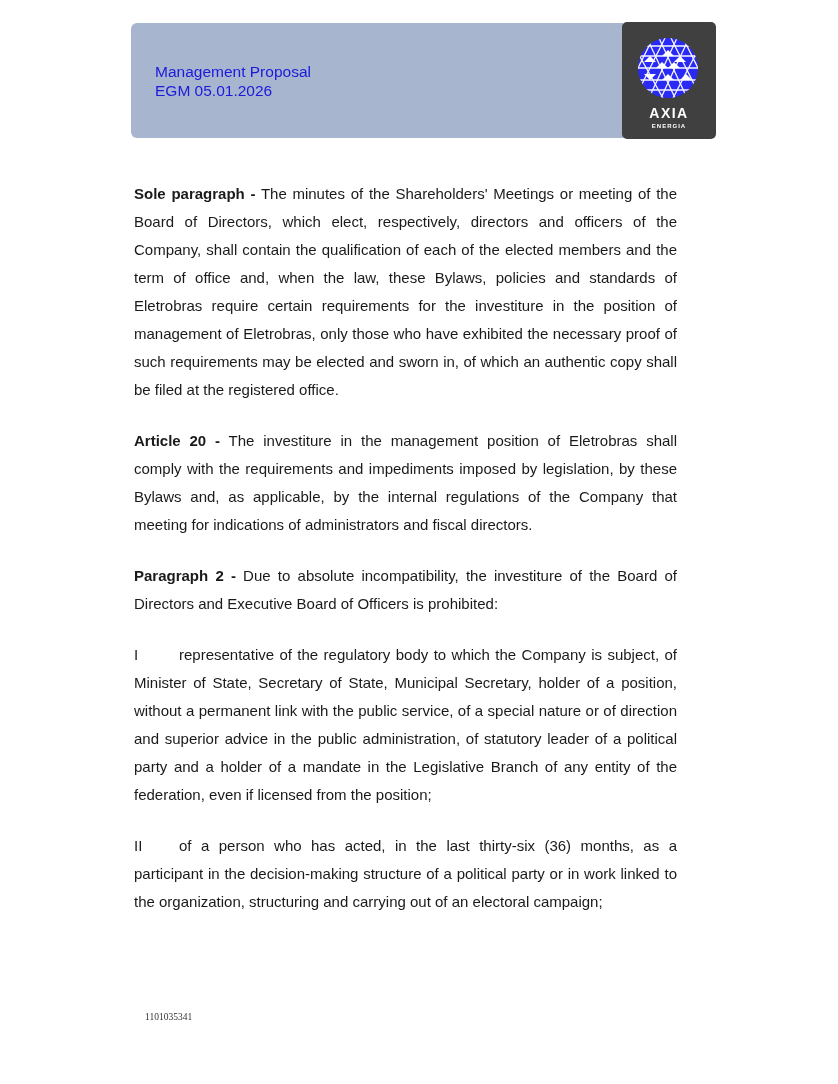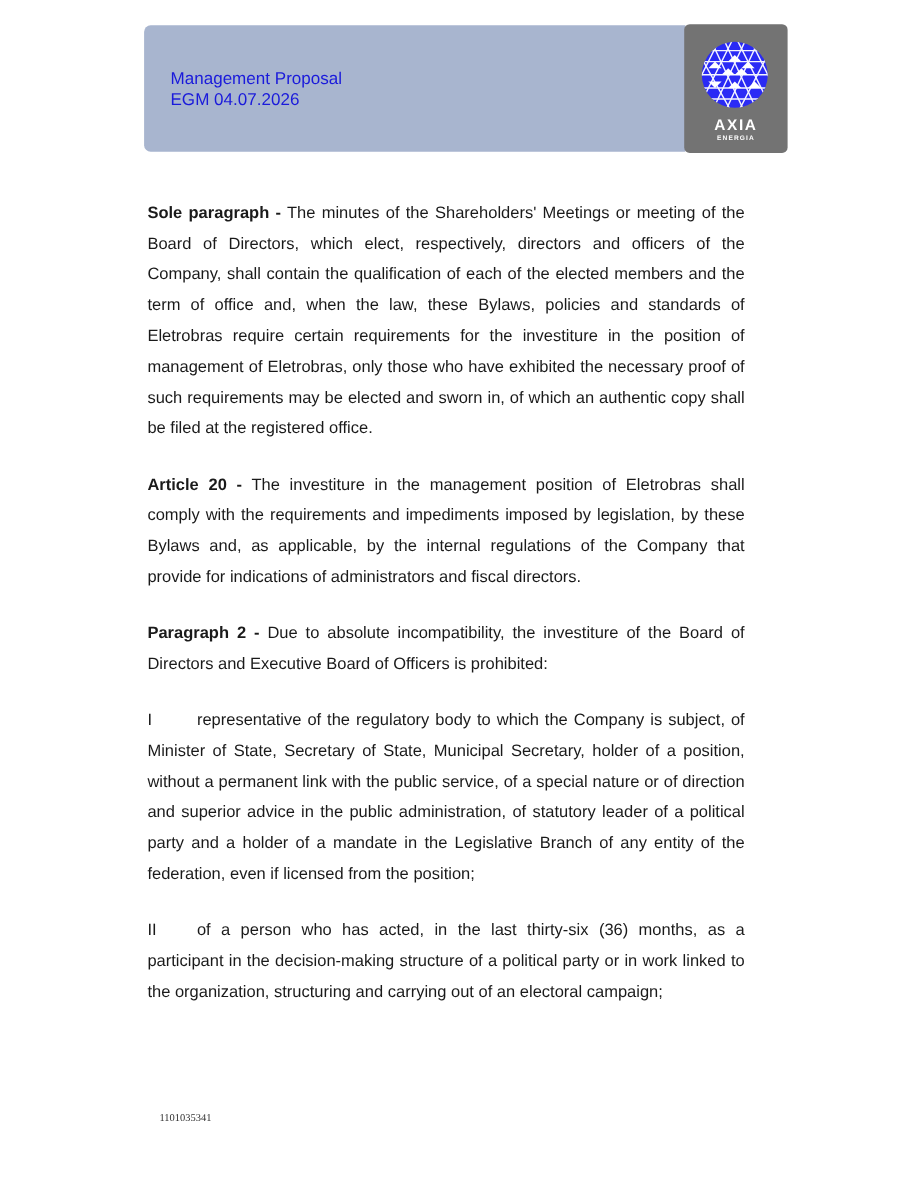--- a/index.html
+++ b/index.html
@@ -9,21 +9,21 @@
     position: absolute; left: 131px; top: 23px; width: 492px; height: 115px;
     background: #a8b5cf; border-radius: 6px 0 0 6px;
   }
   .header-title {
     position: absolute; left: 155px; top: 62px;
     color: #1a1adb; font-weight: normal; font-size: 15.5px; line-height: 19px;
     font-family: "Liberation Sans", sans-serif;
   }
   .logo-box {
     position: absolute; left: 622px; top: 22px; width: 94px; height: 117px;
-    background: #737373; border-radius: 5px;
+    background: #404040; border-radius: 5px;
   }
   .logo-globe { position: absolute; left: 14px; top: 14px; width: 64px; height: 64px; }
   .logo-word {
     position: absolute; left: 0; width: 94px; top: 83px; text-align: center;
     color: #ffffff; font-weight: bold; font-size: 14px; letter-spacing: 1.5px;
   }
   .logo-sub {
     position: absolute; left: 0; width: 94px; top: 101px; text-align: center;
     color: #ffffff; font-weight: bold; font-size: 6px; letter-spacing: 1px;
   }
@@ -40,21 +40,21 @@
     position: absolute; left: 145px; top: 1012px;
     font-family: "Liberation Serif", serif; font-size: 9.5px; color: #333;
   }
 </style>
 </head>
 <body>
 
 <div class="header-band"></div>
 <div class="header-title">
   <div>Management Proposal</div>
-  <div>EGM 04.07.2026</div>
+  <div>EGM 05.01.2026</div>
 </div>
 
 <div class="logo-box">
   <svg class="logo-globe" viewBox="0 0 64 64">
     <defs>
       <clipPath id="gclip">
           <circle cx="32" cy="32" r="30"></circle>
         </clipPath>
     </defs>
     <circle cx="32" cy="32" r="30" fill="#2a2af5"></circle>
@@ -73,20 +73,20 @@
       <polygon points="14,44 20,38 8,38"></polygon>
       <polygon points="44,44 50,38 56,44"></polygon>
     </g>
   </svg>
   <div class="logo-word">AXIA</div>
   <div class="logo-sub">ENERGIA</div>
 </div>
 
 <div class="content">
   <p class="para"><b>Sole paragraph -</b><span> The minutes of the Shareholders' Meetings or meeting of the Board of Directors, which elect, respectively, directors and officers of the Company, shall contain the qualification of each of the elected members and the term of office and, when the law, these Bylaws, policies and standards of Eletrobras require certain requirements for the investiture in the position of management of Eletrobras, only those who have exhibited the necessary proof of such requirements may be elected and sworn in, of which an authentic copy shall be filed at the registered office.</span></p>
-  <p class="para"><b>Article 20 -</b><span> The investiture in the management position of Eletrobras shall comply with the requirements and impediments imposed by legislation, by these Bylaws and, as applicable, by the internal regulations of the Company that provide for indications of administrators and fiscal directors.</span></p>
+  <p class="para"><b>Article 20 -</b><span> The investiture in the management position of Eletrobras shall comply with the requirements and impediments imposed by legislation, by these Bylaws and, as applicable, by the internal regulations of the Company that meeting for indications of administrators and fiscal directors.</span></p>
   <p class="para"><b>Paragraph 2 -</b><span> Due to absolute incompatibility, the investiture of the Board of Directors and Executive Board of Officers is prohibited:</span></p>
 
   <p class="para"><span class="item-num">I</span><span>representative of the regulatory body to which the Company is subject, of Minister of State, Secretary of State, Municipal Secretary, holder of a position, without a permanent link with the public service, of a special nature or of direction and superior advice in the public administration, of statutory leader of a political party and a holder of a mandate in the Legislative Branch of any entity of the federation, even if licensed from the position;</span></p>
   <p class="para"><span class="item-num">II</span><span>of a person who has acted, in the last thirty-six (36) months, as a participant in the decision-making structure of a political party or in work linked to the organization, structuring and carrying out of an electoral campaign;</span></p>
 </div>
 
 <div class="footer-id">1101035341</div>
 
 </body></html>

